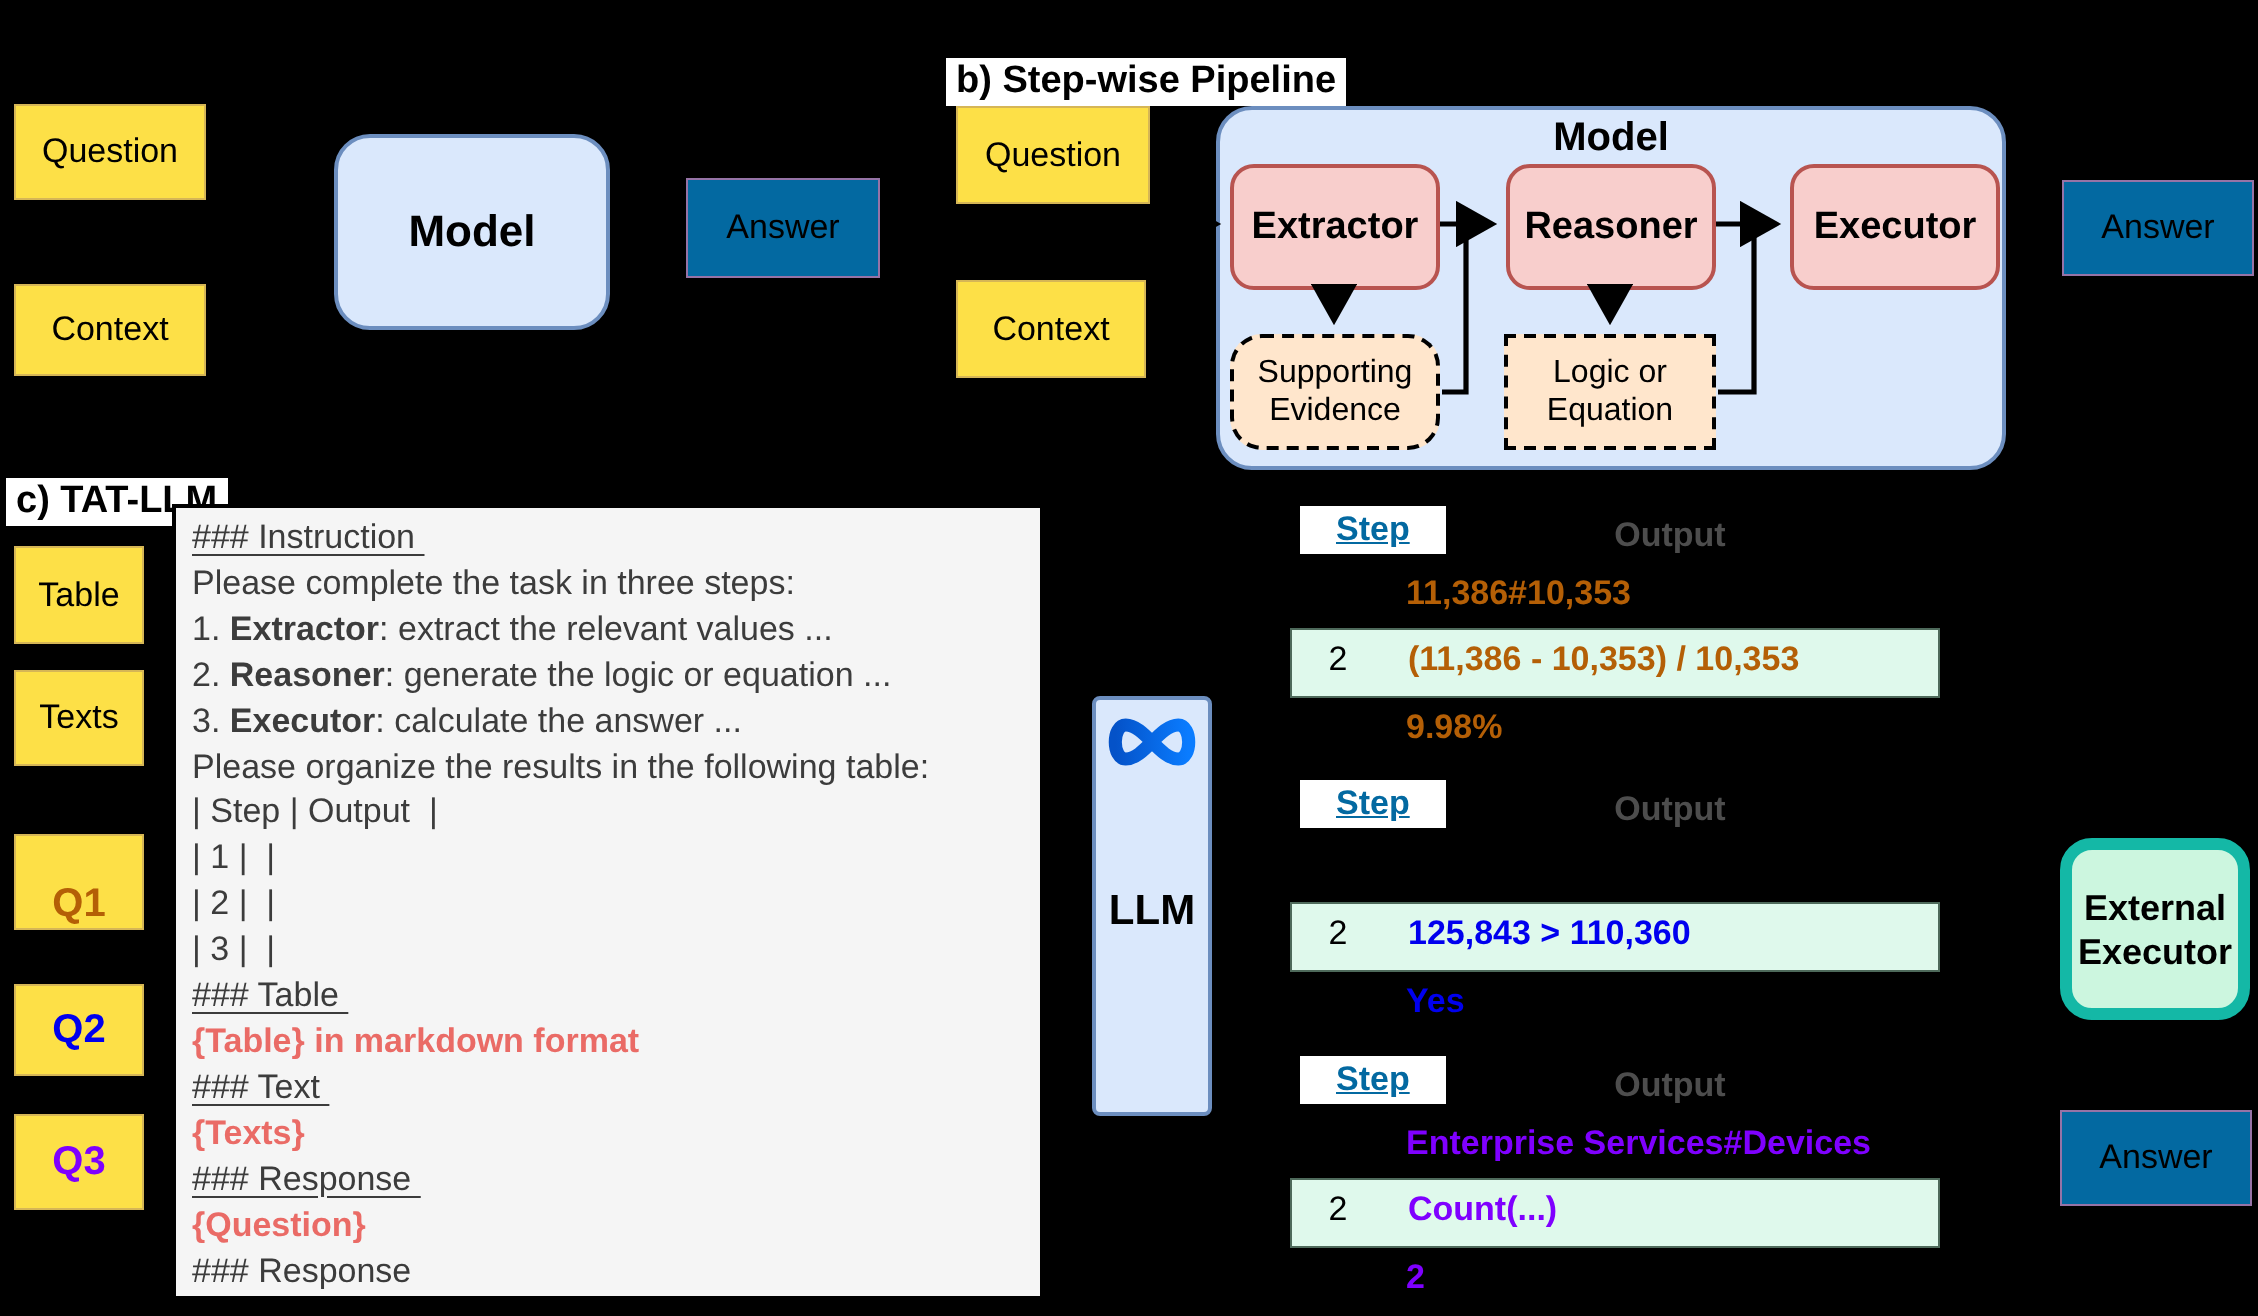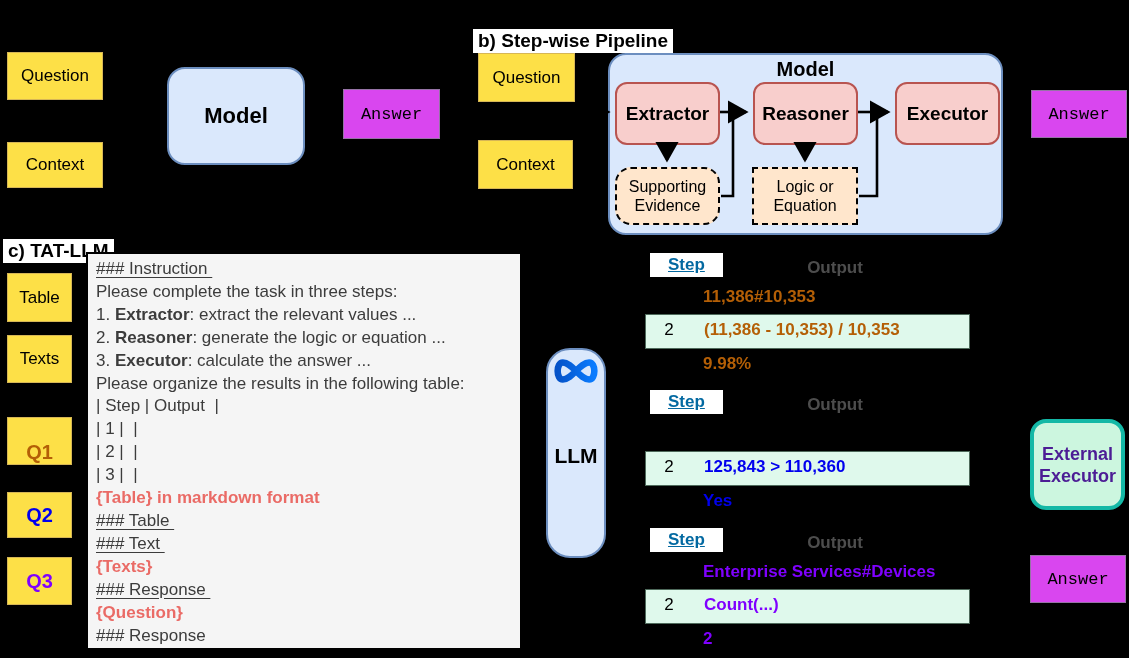--- a/index.html
+++ b/index.html
@@ -5,21 +5,21 @@
   html,body{margin:0;padding:0;background:#000;}
   #canvas{position:relative;width:1129px;height:658px;background:#000;overflow:hidden;
           font-family:"Liberation Sans", sans-serif;}
   .abs{position:absolute;box-sizing:border-box;}
   .center{display:flex;align-items:center;justify-content:center;text-align:center;}
   .ybox{background:#fde047;border:1px solid #D6B656;color:#000;font-size:17px;}
   .blubox{background:#DAE8FC;border:2px solid #6C8EBF;border-radius:18px;}
   .pinkbox{background:#F8CECC;border:2px solid #B85450;border-radius:12px;
            color:#000;font-weight:bold;font-size:19px;}
   .peachbox{background:#FFE6CC;border:2px dashed #000;color:#000;font-size:16px;line-height:19px;}
-  .purplebox{background:#d946ef;border:1px solid #9673A6;color:#000;font-size:17px;font-family:Liberation Mono, monospace;}
+  .purplebox{background:#0369a1;border:1px solid #9673A6;color:#000;font-size:17px;}
   .wtitle{background:#fff;color:#000;font-weight:bold;font-size:19px;padding:1px 5px;white-space:nowrap;margin-top:17px;}
   .promptbox{background:#F5F5F5;border:2px solid #000;padding:4px 6px 0 8px;}
   .pline{font-size:17px;line-height:22.9px;color:#3C3C3C;white-space:pre;}
   .pline .hd{text-decoration:underline;text-underline-offset:3px;}
   .pline .red{font-weight:bold;}
   .tgroup{position:absolute;left:645px;width:330px;height:128px;}
   .stephdr{position:absolute;left:5px;top:0;background:#fff;color:#0369a1;font-weight:bold;
            font-size:17px;padding:2px 18px;text-decoration:underline;}
   .outhdr{position:absolute;left:60px;top:5px;width:260px;text-align:center;color:#4D4D4D;
           font-weight:bold;font-size:17px;}
@@ -123,30 +123,30 @@
       <div class="pline"><span class="hd">### Instruction </span></div>
       <div class="pline">Please complete the task in three steps:</div>
       <div class="pline">1. <b>Extractor</b>: extract the relevant values ...</div>
       <div class="pline">2. <b>Reasoner</b>: generate the logic or equation ...</div>
       <div class="pline">3. <b>Executor</b>: calculate the answer ...</div>
       <div class="pline">Please organize the results in the following table:</div>
       <div class="pline">| Step | Output  |</div>
       <div class="pline">| 1 |  |</div>
       <div class="pline">| 2 |  |</div>
       <div class="pline">| 3 |  |</div>
+      <div class="pline"><span class="hd">### Table </span></div>
       <div class="pline"><span class="red" style="color: rgb(234, 107, 102);">{Table} in markdown format</span></div>
-      <div class="pline"><span class="hd">### Table </span></div>
       <div class="pline"><span class="hd">### Text </span></div>
       <div class="pline"><span class="red" style="color: rgb(234, 107, 102);">{Texts}</span></div>
       <div class="pline"><span class="hd">### Response </span></div>
       <div class="pline"><span class="red" style="color: rgb(234, 107, 102);">{Question}</span></div>
       <div class="pline">### Response</div>
     </div>
 
-  <div class="abs blubox" style="left:546px;top:348px;width:60px;height:210px;border-radius:24px;">
+  <div class="abs blubox" style="left:546px;top:348px;width:60px;height:210px;border-radius:4px;">
     <svg width="52" height="34" viewBox="0 0 64 44" style="display:block;margin:4px auto 0 auto;">
       <defs>
         <linearGradient id="mg" x1="0" y1="0" x2="1" y2="0">
           <stop offset="0" stop-color="#0452c8"></stop>
           <stop offset="1" stop-color="#0a7cff"></stop>
         </linearGradient>
       </defs>
       <path d="M15 33 C6 33 6 11 15 11 C27 11 37 33 49 33 C58 33 58 11 49 11 C37 11 27 33 15 33 Z" fill="none" stroke="url(#mg)" stroke-width="8.5" stroke-linecap="round"></path>
     </svg>
     <div style="text-align:center;font-weight:bold;font-size:21px;color:#000;margin-top:56px;">LLM</div>
@@ -178,20 +178,20 @@
         <div class="outhdr">Output</div>
         <div class="trow1" style="color: rgb(127, 0, 255);"><span>Enterprise Services#Devices</span></div>
         <div class="mintrow">
           <div class="mstep">2</div>
           <div class="mtext" style="color: rgb(127, 0, 255);">Count(...)</div>
         </div>
         <div class="trow3" style="color: rgb(127, 0, 255);">2</div>
       </div>
     </div>
 
-  <div class="abs center" style="left:1030px;top:419px;width:95px;height:91px;background:#CCF6DF;border:4px solid #14b8a6;border-radius:16px;font-weight:bold;font-size:18px;color:#4c1d95;line-height:22px;">
+  <div class="abs center" style="left:1030px;top:419px;width:95px;height:91px;background:#CCF6DF;border:6px solid #14b8a6;border-radius:16px;font-weight:bold;font-size:18px;color:#000000;line-height:22px;">
     <span>External Executor</span>
   </div>
   <div class="abs purplebox center" style="left:1030px;top:555px;width:96px;height:48px;">
     <span>Answer</span>
   </div>
 
 </div>
 
 </body></html>

